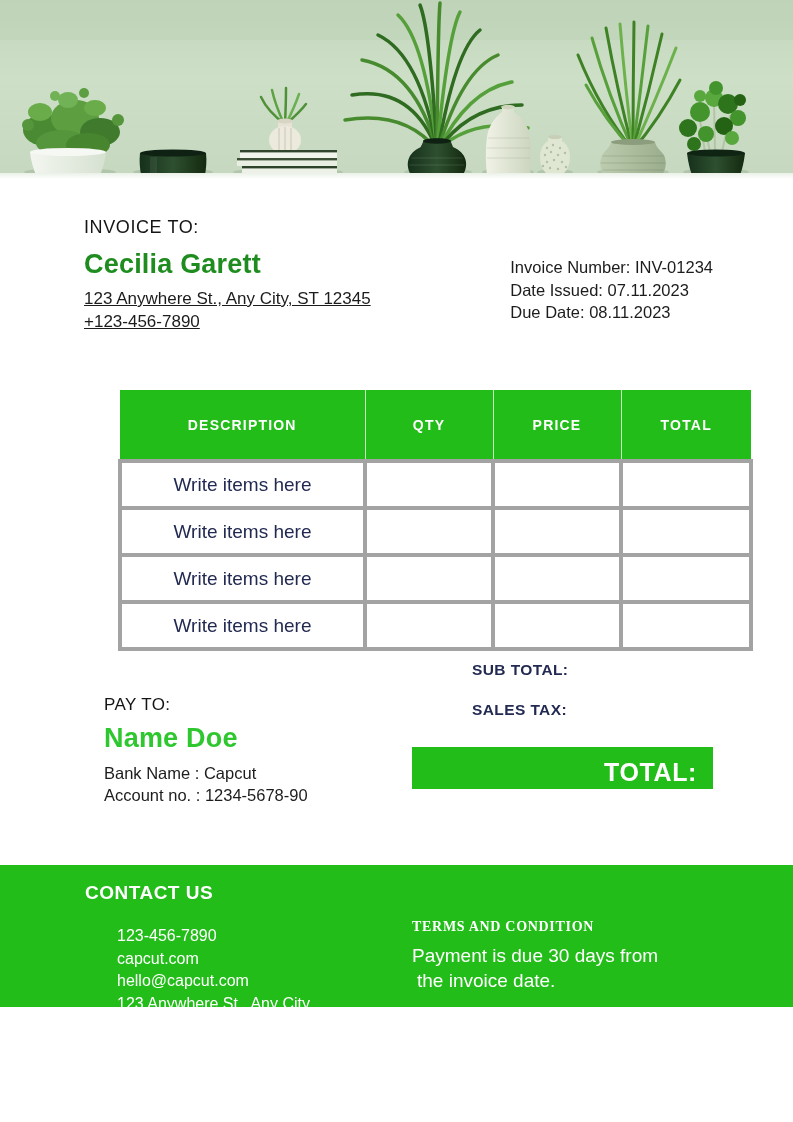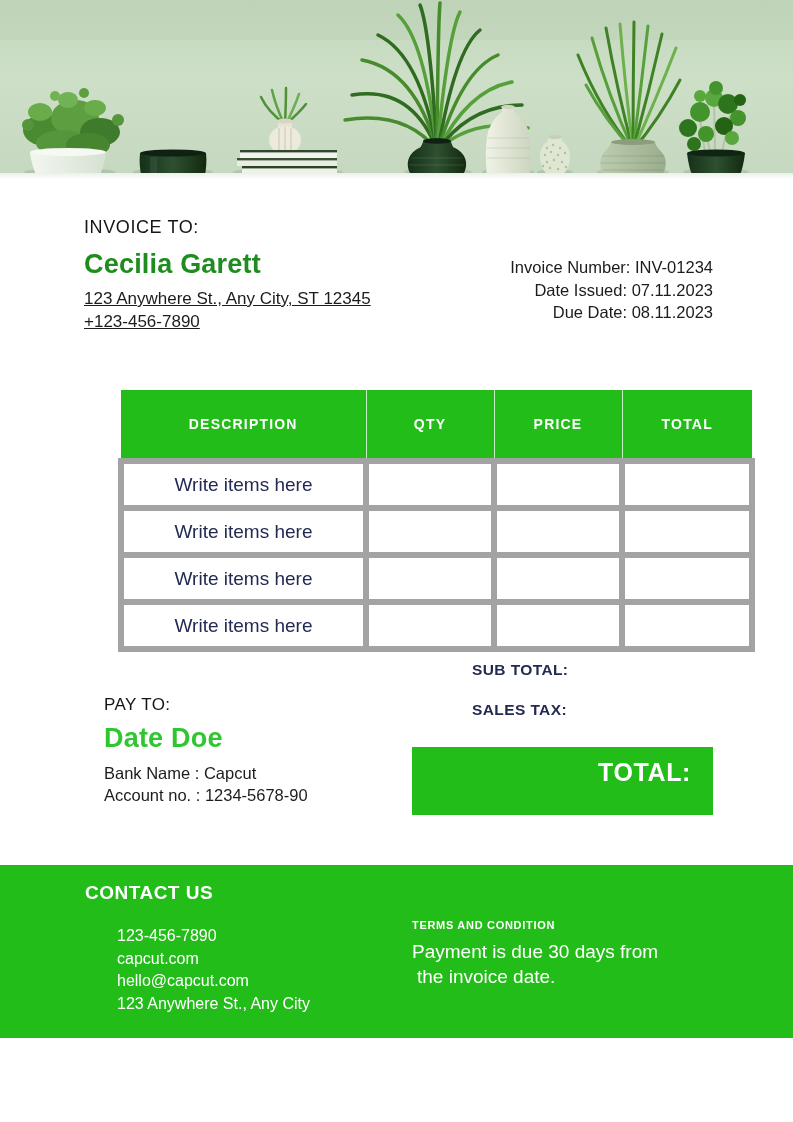--- a/index.html
+++ b/index.html
@@ -9,54 +9,54 @@
     font-family:"Liberation Sans", sans-serif; overflow:hidden; margin:0 auto;
   }
   
   .photo { position:absolute; top:0; left:0; width:793px; height:179px; }
   
   .invoice-to { position:absolute; left:84px; top:217px; color:#151515; }
   .invoice-to .label { font-size:18px; letter-spacing:.6px; color:#151515; }
   .invoice-to .name  { margin-top:11px; font-size:27px; font-weight:bold; color:#1e8c1e; letter-spacing:.2px; }
   .invoice-to .addr  { margin-top:7px; font-size:17px; line-height:23px; color:#1c1c1c;text-decoration:underline; }
   
-  .invoice-meta { position:absolute; right:80px; top:256px; text-align:right;
+  .invoice-meta { position:absolute; right:80px; top:256px; 
     font-size:16.5px; line-height:22.5px; color:#1c1c1c; }
   
   table.items { position:absolute; left:82px; top:390px; width:631px; border-collapse:collapse; table-layout:fixed;margin-left:36px; }
   table.items thead th {
     background:#23bd1a; color:#ffffff; font-weight:bold; font-size:14px;
     letter-spacing:1.2px; height:71px; text-align:center; border:none;
   }
   table.items thead th + th { border-left:1px solid rgba(255,255,255,.75); }
   table.items tbody td {
-    border:6px solid #a3a3a3; height:47px; background:#ffffff;
+    border:4px solid #a3a3a3; height:47px; background:#ffffff;
     font-size:19px; color:#232a52; text-align:center; vertical-align:middle;
   }
   
   .sub-label { position:absolute; left:472px; top:661px; font-size:15.5px; font-weight:bold;
     color:#232a52; letter-spacing:.4px; }
   .tax-label { position:absolute; left:472px; top:701px; font-size:15.5px; font-weight:bold;
     color:#232a52; letter-spacing:.4px; }
   .total-bar {
-    position:absolute; left:412px; top:747px; width:301px; height:68px; background:#23bd1a;
+    position:absolute; left:412px; top:747px; width:301px; height:42px; background:#23bd1a;
     color:#ffffff; font-size:25px; font-weight:bold; letter-spacing:.6px;
-    text-align:right; line-height:51px; padding-right:22px;
+    text-align:right; line-height:51px; padding-right:16px;
   }
   
   .pay-to { position:absolute; left:84px; top:695px; color:#151515;margin-left:20px; }
   .pay-to .label { font-size:17px; letter-spacing:.4px; }
   .pay-to .name  { margin-top:8px; font-size:27px; font-weight:bold; color:#2fc72f; letter-spacing:.2px; }
   .pay-to .bank  { margin-top:9px; font-size:16.5px; line-height:21.5px; color:#1c1c1c; }
   
-  .footer { position:absolute; left:0; top:865px; width:793px; height:173px; background:#23bd1a; color:#ffffff; }
+  .footer { position:absolute; left:0; top:865px; width:793px; height:142px; background:#23bd1a; color:#ffffff; }
   .footer .contact-label { position:absolute; left:85px; top:17px; font-size:19px; font-weight:bold; letter-spacing:.5px; }
   .footer .contact-lines { position:absolute; left:97px; top:60px; font-size:16px; line-height:22.5px;margin-left:20px; }
   .footer .terms { position:absolute; left:412px; top:54px; }
-  .footer .terms-label { font-size:11px; font-weight:600; letter-spacing:.7px; }
+  .footer .terms-label { font-size:14px; font-weight:600; letter-spacing:.7px;font-family:Liberation Serif, serif; }
   .footer .terms-text { margin-top:8px; font-size:19px; line-height:25px; }
   .footer .terms-text .l2 { padding-left:5px; }
 </style>
 </head>
 <body>
 
 <div class="page">
 
   <svg class="photo" viewBox="0 0 793 179" aria-hidden="true">
     <defs>
@@ -288,21 +288,21 @@
       </tr>
     </tbody>
   </table>
 
   <div class="sub-label">SUB TOTAL:</div>
   <div class="tax-label">SALES TAX:</div>
   <div class="total-bar"><span>TOTAL:</span></div>
 
   <div class="pay-to">
     <div class="label">PAY TO:</div>
-    <div class="name">Date Doe</div>
+    <div class="name">Name Doe</div>
     <div class="bank">
       <div>Bank Name : Capcut</div>
       <div>Account no. : 1234-5678-90</div>
     </div>
   </div>
 
   <div class="footer">
     <div class="contact-label">CONTACT US</div>
     <div class="contact-lines">
       <div>123-456-7890</div>

